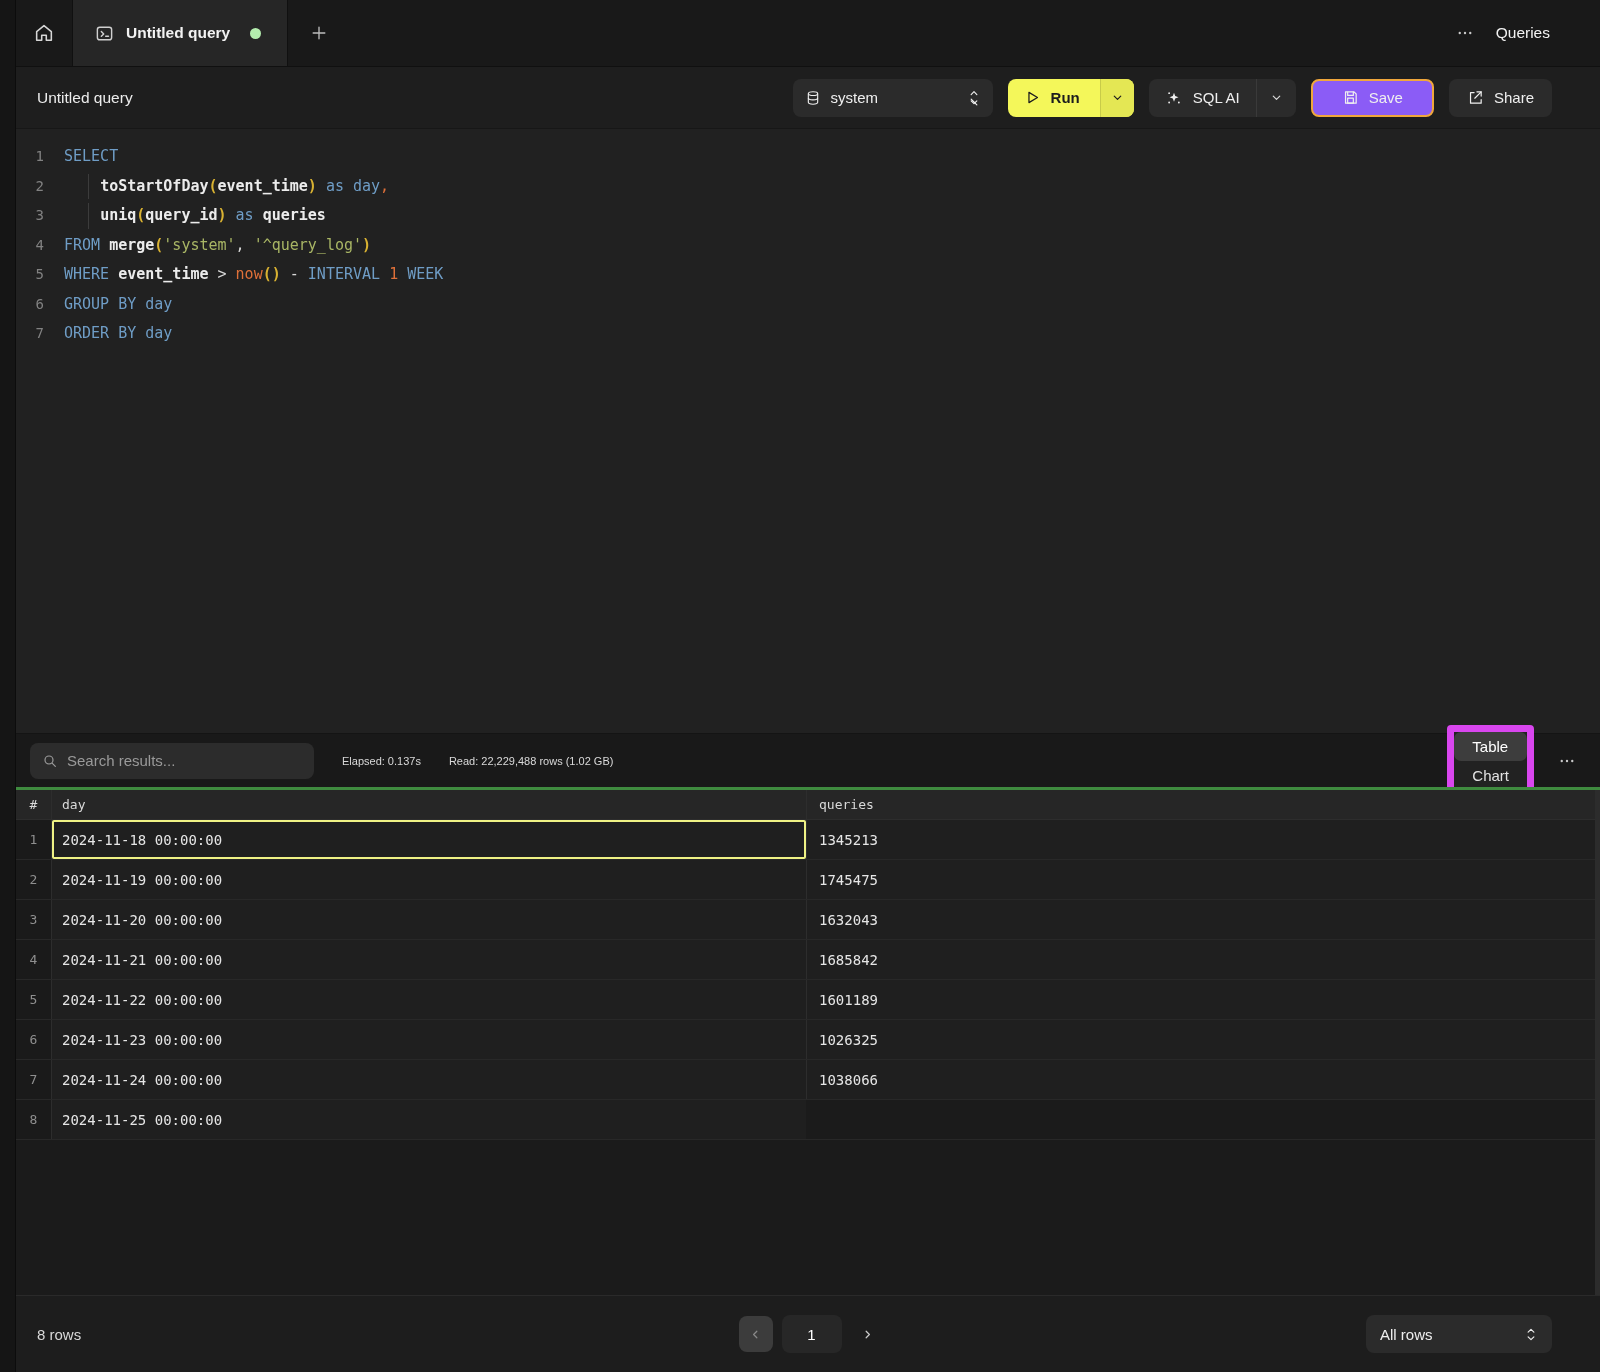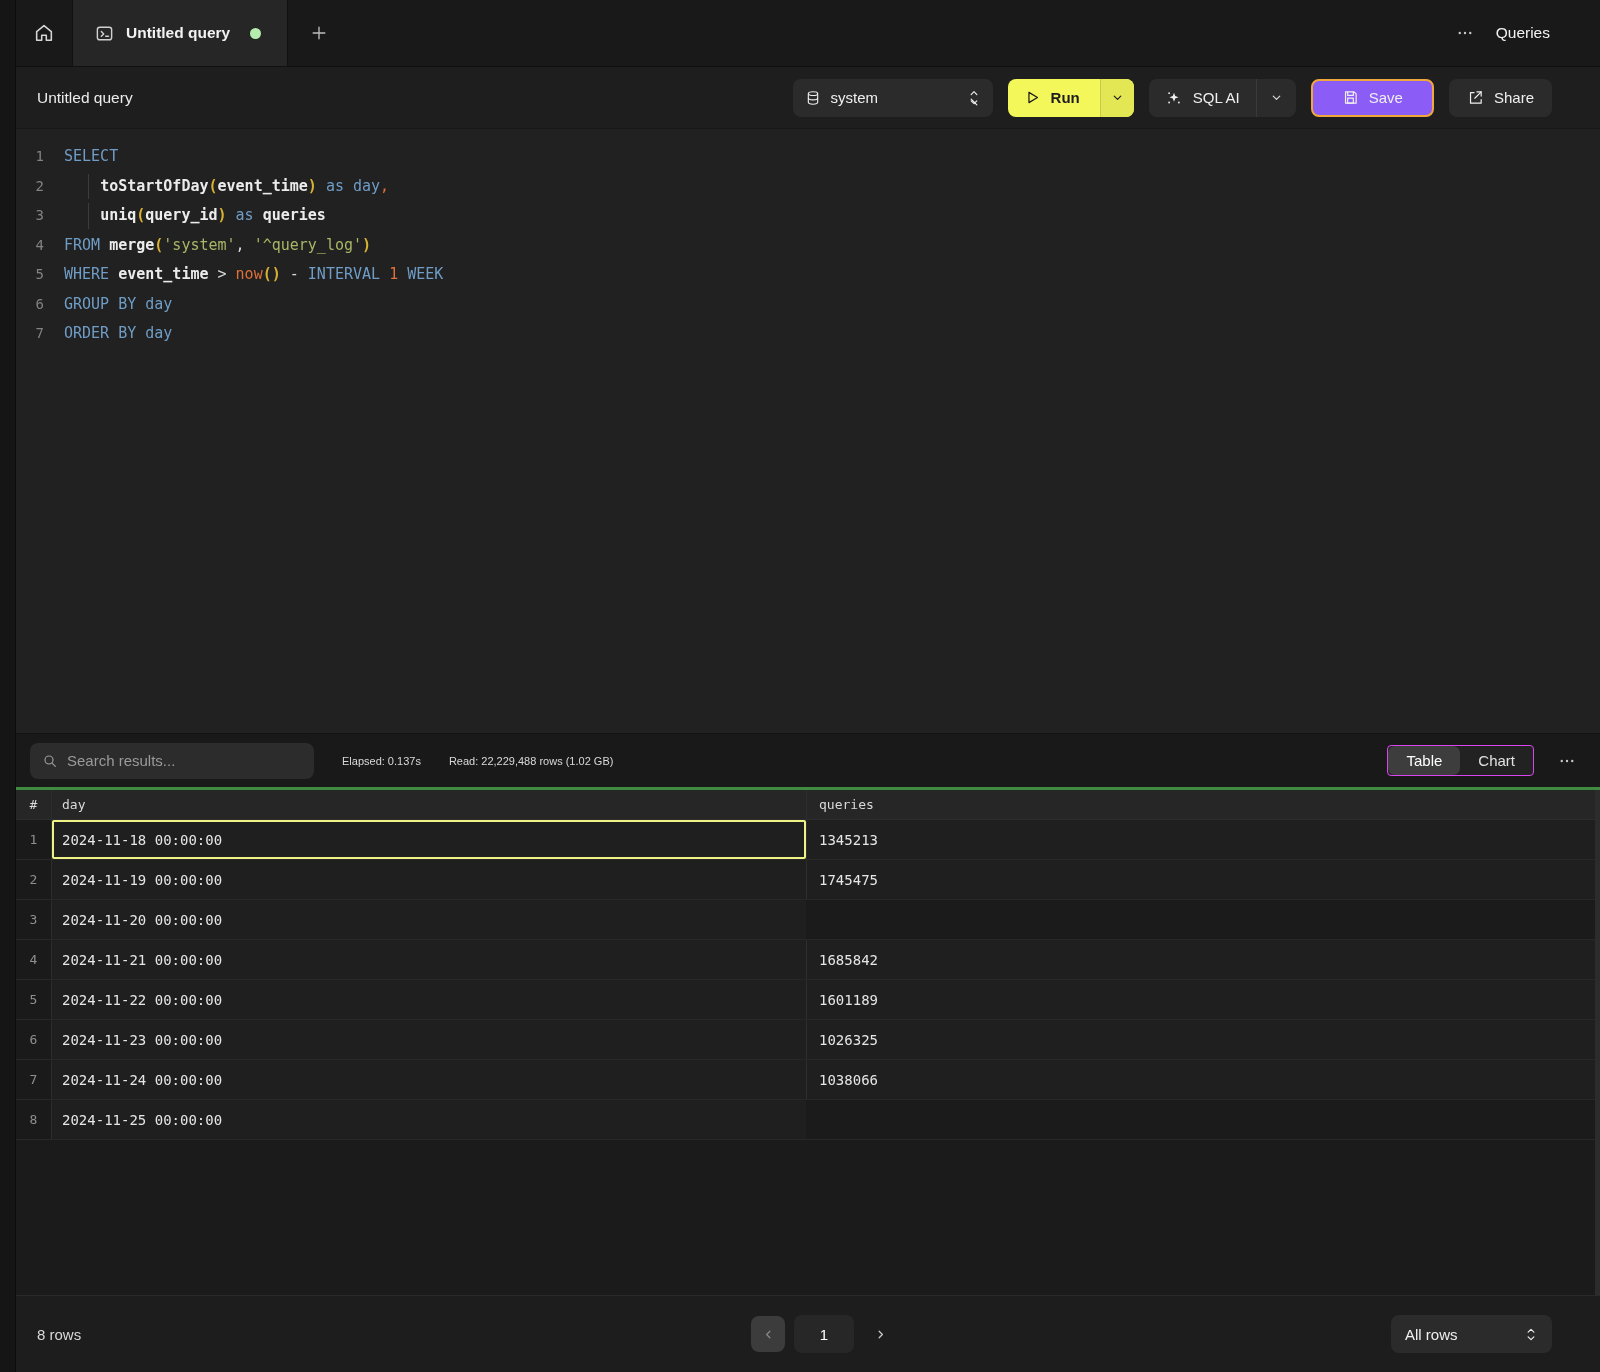--- a/index.html
+++ b/index.html
@@ -65,21 +65,21 @@
   
   .rtoolbar { height:54px; flex:none; background:#191919; display:flex; align-items:center;
     padding:0 24px 0 14px; gap:28px; border-top:1px solid #141414; }
   .search-box { width:284px; height:36px; background:#2c2c2c; border-radius:8px; display:flex;
     align-items:center; padding:0 12px; gap:9px; color:#9a9a9a; }
   .search-box input { flex:1; background:transparent; border:none; outline:none; color:#e8e8e8;
     font-size:15px; font-family:"Liberation Sans", sans-serif; }
   .search-box input::placeholder { color:#9a9a9a; }
   .stat { font-size:11px; color:#d9d9d9; }
   .rtoolbar-spacer { flex:1; }
-  .segmented { display:flex; border:1px solid #d946ef; border-radius:4px; background:#222222; overflow:hidden; }
+  .segmented { display:flex; border:7px solid #d946ef; border-radius:4px; background:#222222; overflow:hidden;flex-direction:column; }
   .segment { padding:6px 18px; font-size:15px; color:#e2e2e2; cursor:pointer; border-radius:7px; }
   .segment.active { background:#3d3d3d; color:#ffffff; }
   .rtoolbar .dots-btn { margin-left:-4px; }
 
   .green-line { height:3px; flex:none; background:var(--green-line,#3f8b3f); }
 
   
   .table-wrap { flex:1; background:#1b1b1b; position:relative; overflow:hidden;
     font-family:"DejaVu Sans Mono", monospace; }
   .thead, .trow { display:grid; grid-template-columns:36px 754px 1fr; }
@@ -100,21 +100,21 @@
   .footer { height:77px; flex:none; background:#1d1d1d; border-top:1px solid #2a2a2a;
     display:flex; align-items:center; padding:0 48px 0 21px; }
   .rowcount { font-size:15px; color:#d9d9d9; width:220px; }
   .pager { flex:1; display:flex; align-items:center; justify-content:center; gap:9px; }
   .page-prev { width:34px; height:36px; border-radius:8px; background:#3c3c3c; display:flex;
     align-items:center; justify-content:center; color:#8a8a8a; cursor:pointer; }
   .page-num { width:60px; height:38px; border-radius:8px; background:#272727; display:flex;
     align-items:center; justify-content:center; color:#ffffff; font-size:15px; cursor:pointer; }
   .page-next { width:34px; height:36px; display:flex; align-items:center; justify-content:center;
     color:#cccccc; cursor:pointer; }
-  .pagesize-select { width:161px; padding:0 14px; gap:10px; justify-content:space-between; }
+  .pagesize-select { width:186px; padding:0 14px; gap:10px; justify-content:space-between; }
   svg { display:block; }
 </style>
 </head>
 <body>
 
 <div class="app">
   <div class="left-strip"></div>
   <div class="main">
 
     <div class="tabbar">
@@ -291,20 +291,21 @@
             <div class="cell queries">1345213</div>
           </div>
           <div class="trow">
             <div class="cell gutter">2</div>
             <div class="cell day">2024-11-19 00:00:00</div>
             <div class="cell queries">1745475</div>
           </div>
           <div class="trow">
             <div class="cell gutter">3</div>
             <div class="cell day">2024-11-20 00:00:00</div>
+            <div class="cell queries">1632043</div>
           </div>
           <div class="trow">
             <div class="cell gutter">4</div>
             <div class="cell day">2024-11-21 00:00:00</div>
             <div class="cell queries">1685842</div>
           </div>
           <div class="trow">
             <div class="cell gutter">5</div>
             <div class="cell day">2024-11-22 00:00:00</div>
             <div class="cell queries">1601189</div>

